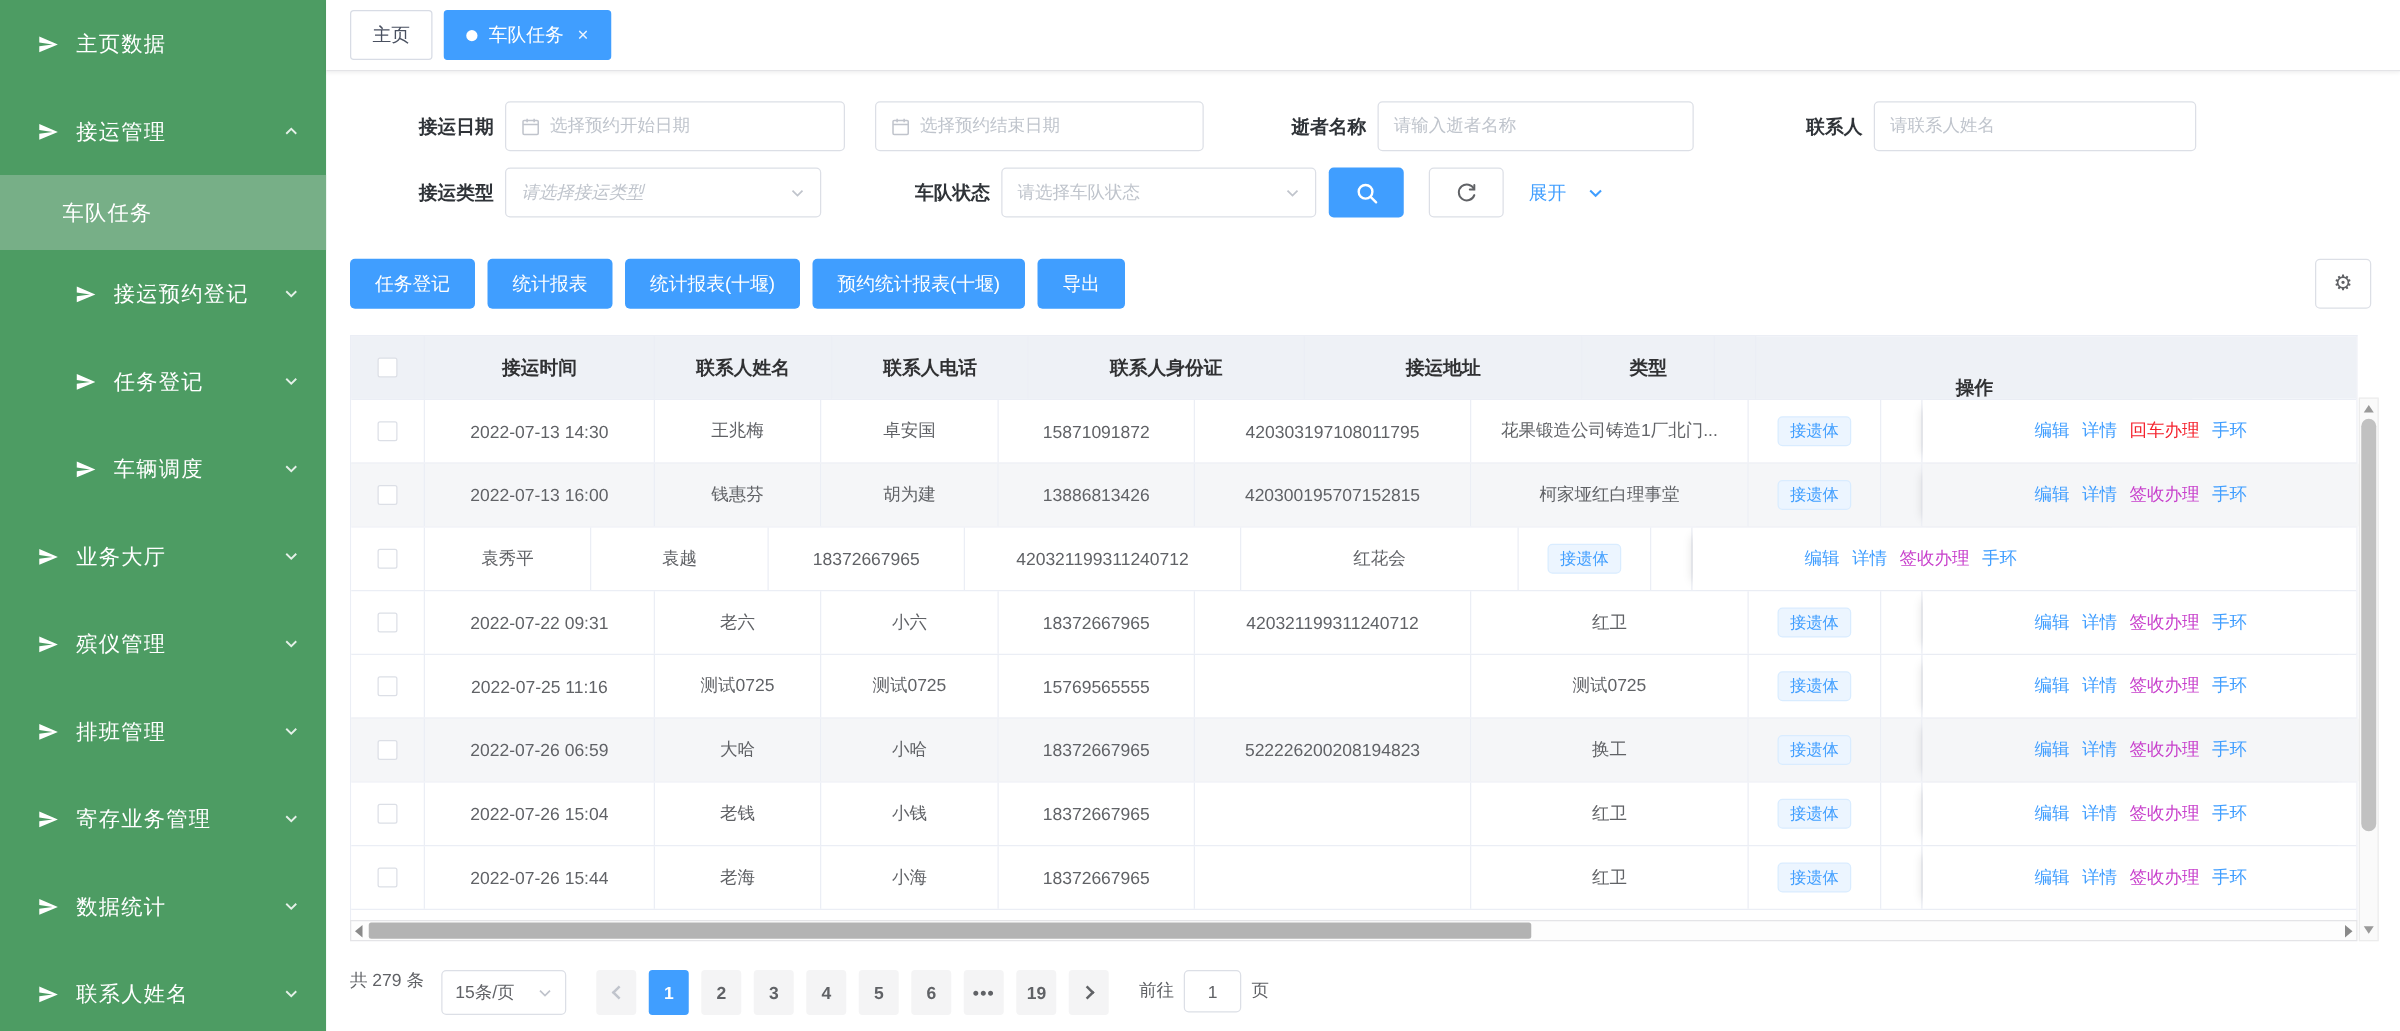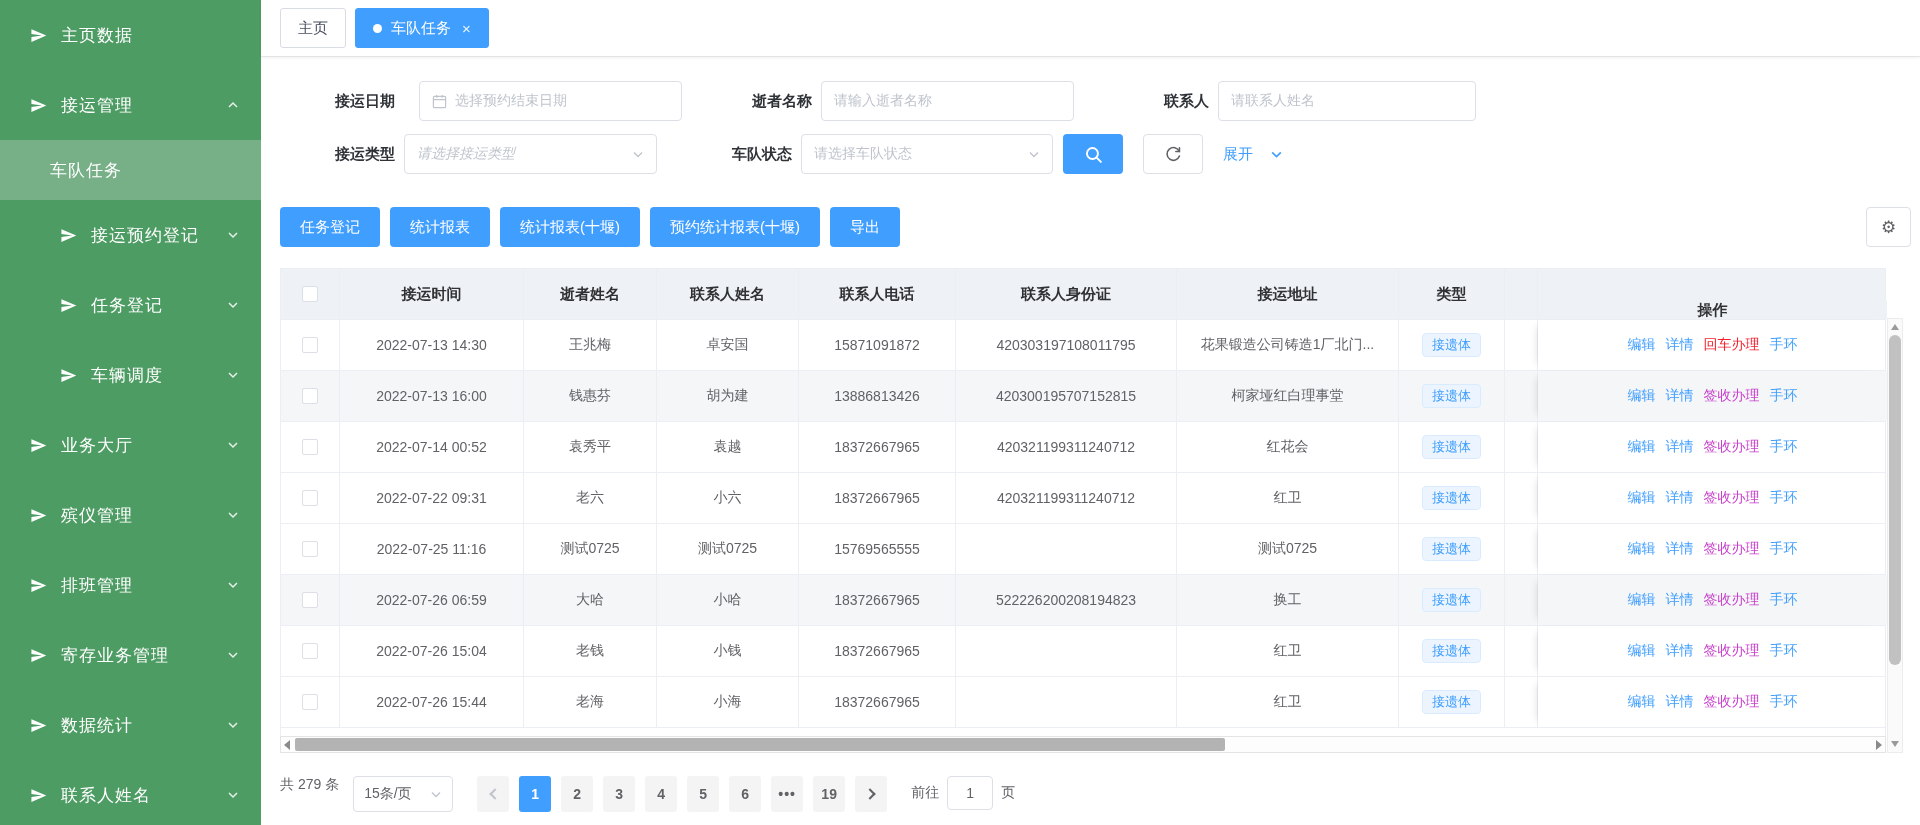--- a/index.html
+++ b/index.html
@@ -28,21 +28,21 @@
   .side-item .s-chev.up svg{transform:rotate(180deg);}
   .side-item.lvl2{padding-left:60px;}
   .side-item.active{height:60px;background:var(--sidebar-active);padding-left:50px;}
   
   .main{flex:1;display:flex;flex-direction:column;background:#fff;min-width:0;}
   .tabbar{height:57px;background:#fff;border-bottom:1px solid #e4e4e7;box-shadow:0 1px 3px rgba(0,0,0,.06);display:flex;align-items:center;gap:9px;padding-left:19px;flex-shrink:0;}
   .tab{height:40px;display:flex;align-items:center;padding:0 17px;border:1px solid #d8dce5;border-radius:3px;background:#fff;color:#495060;font-size:15px;cursor:pointer;}
   .tab.active{background:var(--primary);border-color:var(--primary);color:#fff;gap:9px;}
   .tab-dot{width:9px;height:9px;border-radius:50%;background:#fff;display:inline-block;}
   .tab-close{font-size:15px;line-height:1;margin-left:2px;opacity:.9;cursor:pointer;}
-  .content{flex:1;padding:0 9px 0 19px;overflow:hidden;}
+  .content{flex:1;padding:0 23px 0 19px;overflow:hidden;}
   
   .filters{padding-top:24px;}
   .filter-row{display:flex;align-items:center;margin-bottom:13px;}
   .f-label{font-weight:700;font-size:15px;color:#2f3338;text-align:right;display:inline-block;flex-shrink:0;}
   .f-input{height:40px;border:1px solid #dcdfe6;border-radius:4px;background:#fff;display:flex;align-items:center;padding:0 12px;margin-left:9px;gap:8px;cursor:text;flex-shrink:0;}
   .f-input .ph{color:#bfc4cc;font-size:14px;white-space:nowrap;}
   .f-input.select{cursor:pointer;justify-content:space-between;}
   .btn-search{width:60px;height:40px;margin-left:10px;background:var(--primary);border:none;border-radius:4px;display:flex;align-items:center;justify-content:center;cursor:pointer;}
   .btn-refresh{width:60px;height:40px;margin-left:20px;background:#fff;border:1px solid #dcdfe6;border-radius:4px;display:flex;align-items:center;justify-content:center;cursor:pointer;}
   .expand-link{margin-left:20px;color:var(--primary);font-size:15px;display:flex;align-items:center;gap:17px;cursor:pointer;text-decoration:none;}
@@ -251,20 +251,31 @@
         <span class="tab-dot"></span>
         <span class="tab-label">车队任务</span>
         <span class="tab-close">×</span>
       </div>
     </div>
   <div class="content">
 
     <div class="filters">
       <div class="filter-row" id="filter-row-1">
           <label class="f-label" style="width: 115px;">接运日期</label>
+          <div class="f-input" style="width: 272px;">
+            <span style="display: inline-flex;">
+              <svg width="15" height="15" viewBox="0 0 16 16" fill="none" stroke="#c0c4cc" stroke-width="1.3">
+                <rect x="1.5" y="2.5" width="13" height="12" rx="1"></rect>
+                <line x1="1.5" y1="6" x2="14.5" y2="6"></line>
+                <line x1="5" y1="1" x2="5" y2="4"></line>
+                <line x1="11" y1="1" x2="11" y2="4"></line>
+              </svg>
+            </span>
+            <span class="ph">选择预约开始日期</span>
+          </div>
           <div class="f-input" style="width: 263px; margin-left: 24px;">
             <span style="display: inline-flex;">
               <svg width="15" height="15" viewBox="0 0 16 16" fill="none" stroke="#c0c4cc" stroke-width="1.3">
                 <rect x="1.5" y="2.5" width="13" height="12" rx="1"></rect>
                 <line x1="1.5" y1="6" x2="14.5" y2="6"></line>
                 <line x1="5" y1="1" x2="5" y2="4"></line>
                 <line x1="11" y1="1" x2="11" y2="4"></line>
               </svg>
             </span>
             <span class="ph">选择预约结束日期</span>
@@ -330,23 +341,20 @@
 
     <div class="table-wrap">
       <div class="tgrid">
         <div class="tr th-row" id="thead">
             <div class="cell" style="width: 59px; flex-shrink: 0;">
               <span class="cb"></span>
             </div>
             <div class="cell" style="width: 184px; flex-shrink: 0;">
               <span>接运时间</span>
             </div>
-            <div class="cell" style="width: 133px; flex-shrink: 0;">
-              <span>逝者姓名</span>
-            </div>
             <div class="cell" style="width: 142px; flex-shrink: 0;">
               <span>联系人姓名</span>
             </div>
             <div class="cell" style="width: 157px; flex-shrink: 0;">
               <span>联系人电话</span>
             </div>
             <div class="cell" style="width: 221px; flex-shrink: 0;">
               <span>联系人身份证</span>
             </div>
             <div class="cell" style="width: 222px; flex-shrink: 0;">
@@ -423,23 +431,20 @@
               <div class="cell ops" style="width: 349px; flex-shrink: 0;">
                 <a class="act act-blue">编辑</a>
                 <a class="act act-blue">详情</a>
                 <a class="act act-magenta">签收办理</a>
                 <a class="act act-blue">手环</a>
               </div>
             </div>
             <div class="tr body-row">
               <div class="cell" style="width: 59px; flex-shrink: 0;">
                 <span class="cb"></span>
-              </div>
-              <div class="cell" style="width: 184px; flex-shrink: 0;">
-                <span>2022-07-14 00:52</span>
               </div>
               <div class="cell" style="width: 133px; flex-shrink: 0;">
                 <span>袁秀平</span>
               </div>
               <div class="cell" style="width: 142px; flex-shrink: 0;">
                 <span>袁越</span>
               </div>
               <div class="cell" style="width: 157px; flex-shrink: 0;">
                 <span>18372667965</span>
               </div>

